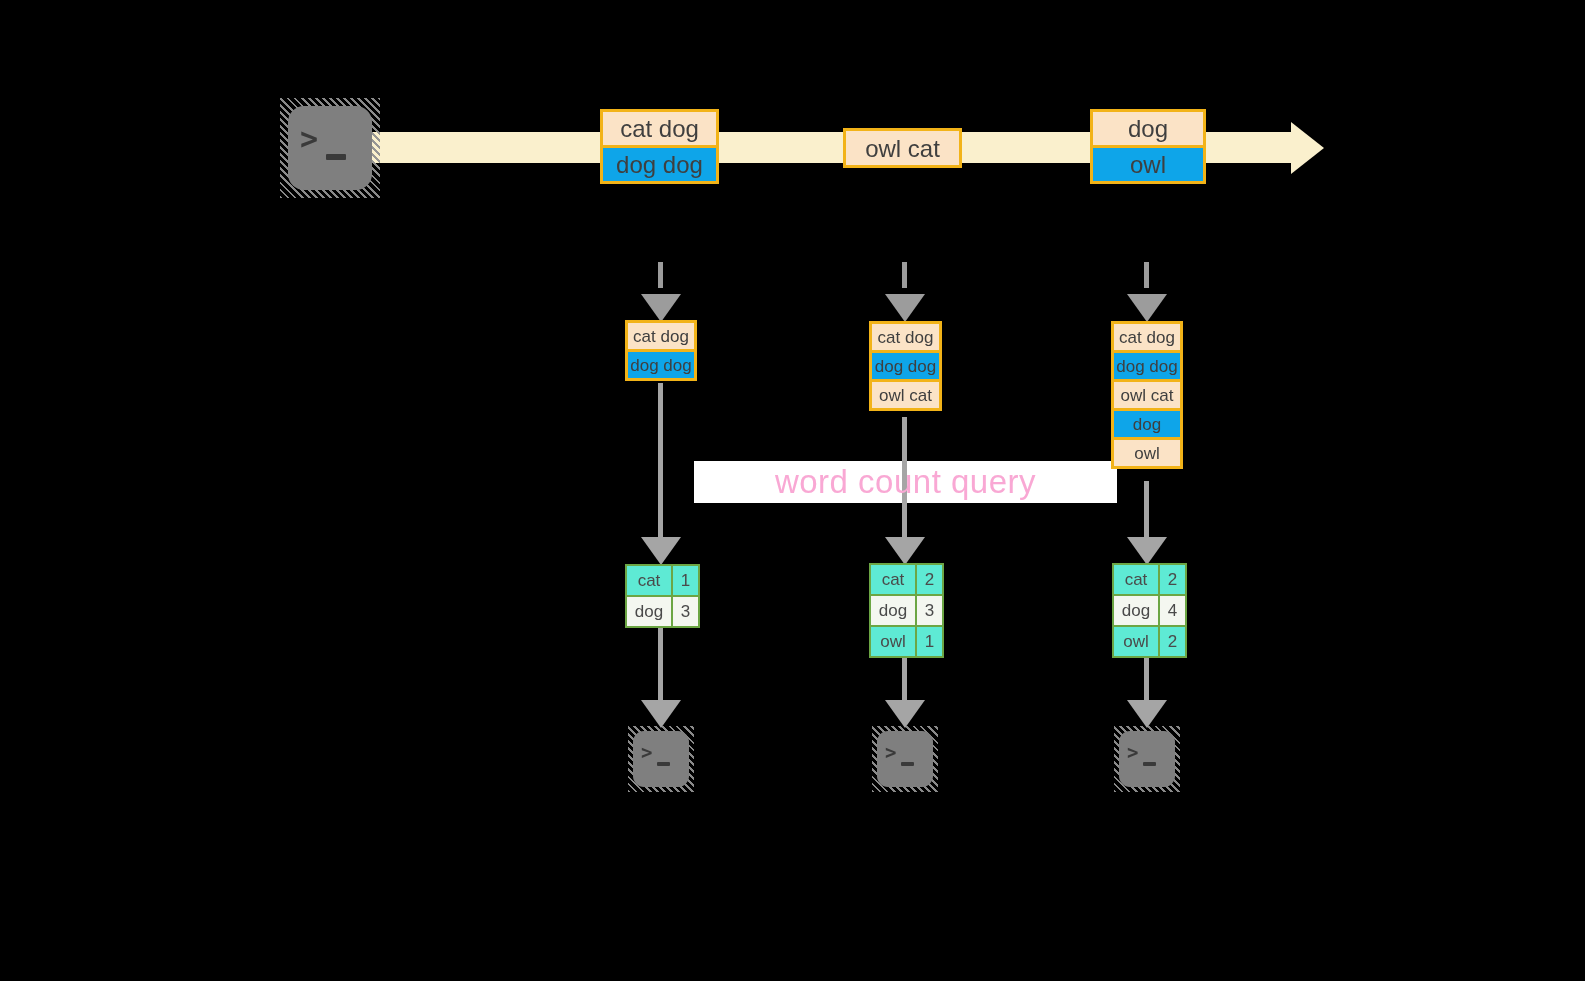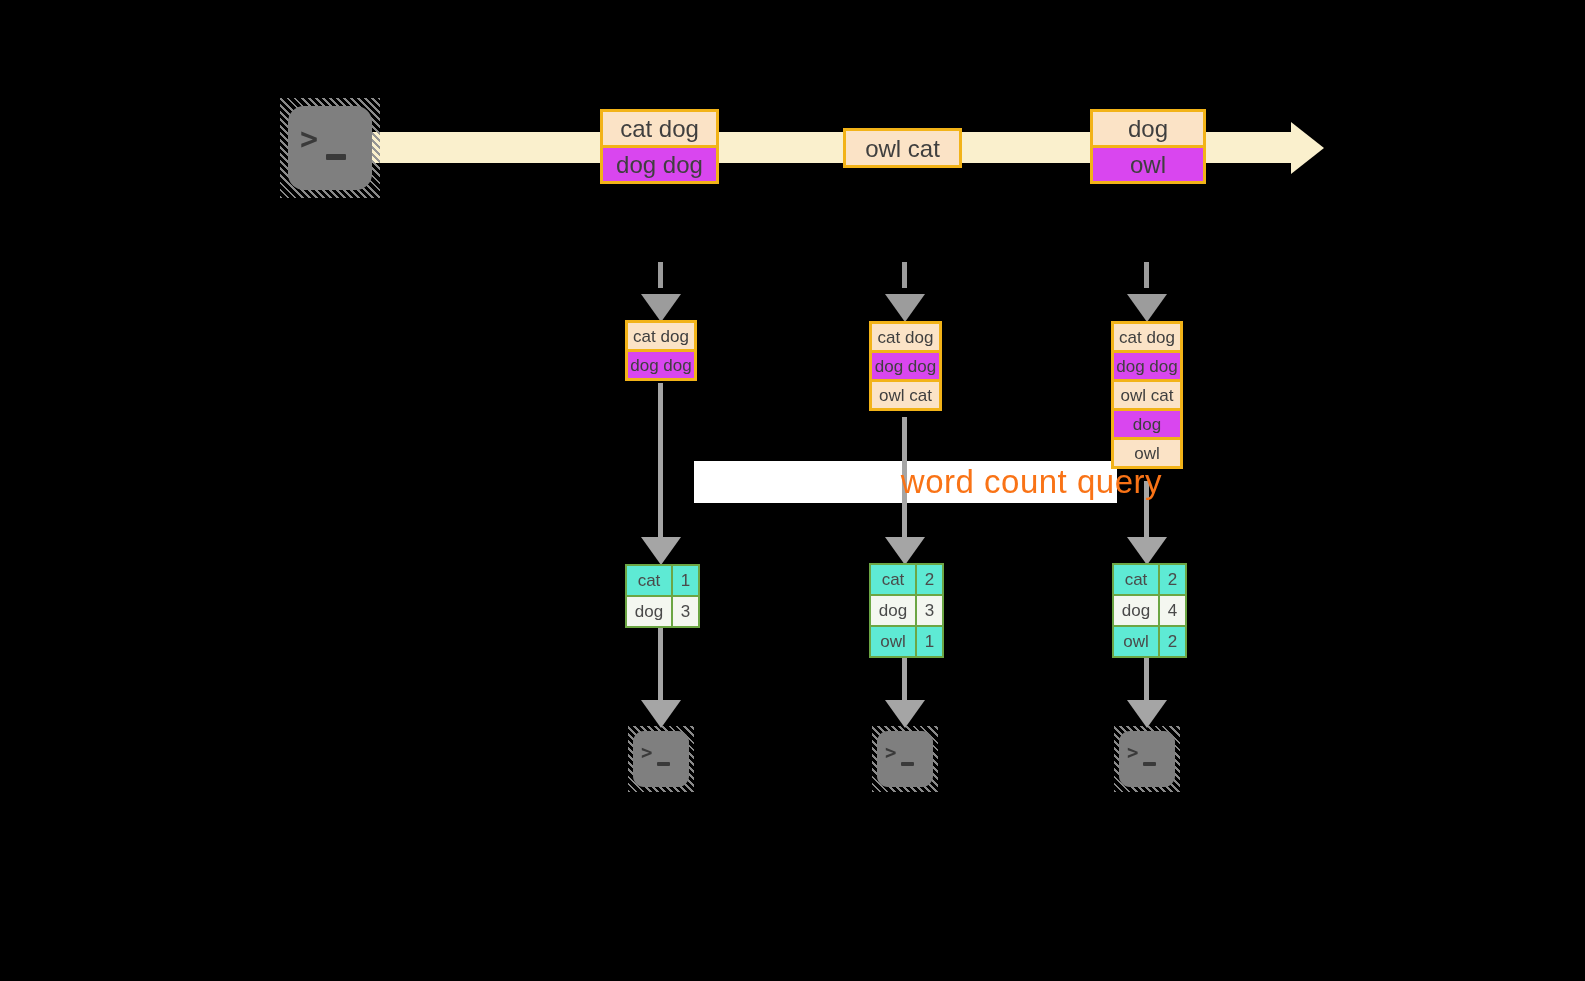--- a/index.html
+++ b/index.html
@@ -18,34 +18,34 @@
   
   .stream-band{background:#faf0cd;z-index:1;}
   .stream-head{width:0;height:0;border-top:26px solid transparent;border-bottom:26px solid transparent;
                border-left:33px solid #faf0cd;z-index:1;}
 
   
   .obox{z-index:3;}
   .orow{border:3px solid #f2b318;box-sizing:border-box;text-align:center;color:#3f3f3f;}
   .orow + .orow{margin-top:-3px;}
   .fill-a{background:#fbe3c6;}
-  .fill-b{background:#d946ef;}
+  .fill-b{background:#0ea5e9;}
   .big .orow{height:39px;line-height:34px;font-size:24px;}
   .small .orow{height:32px;line-height:27px;font-size:17px;}
 
   
   .gline{width:5px;background:#a5a5a5;z-index:2;}
   .gdash{width:5px;background:#9c9c9c;z-index:2;}
   .ghead{width:0;height:0;border-left:20px solid transparent;border-right:20px solid transparent;
          border-top:28px solid #a5a5a5;z-index:2;}
 
   
   .qband{background:#ffffff;z-index:1;}
-  .qtext{z-index:4;text-align:right;color:#f97316;font-size:33px;font-weight:300;
-         letter-spacing:.5px;padding-left:45px;}
+  .qtext{z-index:4;text-align:center;color:#f9a8d4;font-size:33px;font-weight:300;
+         letter-spacing:.5px;}
 
   
   .gtable{border-collapse:collapse;z-index:3;position:absolute;}
   .gtable td{border:2px solid #6ca644;color:#4a4a4a;font-size:17px;text-align:center;
              height:29px;padding:0;}
   .gtable{border:1px solid #6ca644;}
   .gtable .w{width:44px;}
   .gtable .c{width:25px;}
   .gr-a td{background:#5eead4;}
   .gr-b td{background:#f4f7f0;}

